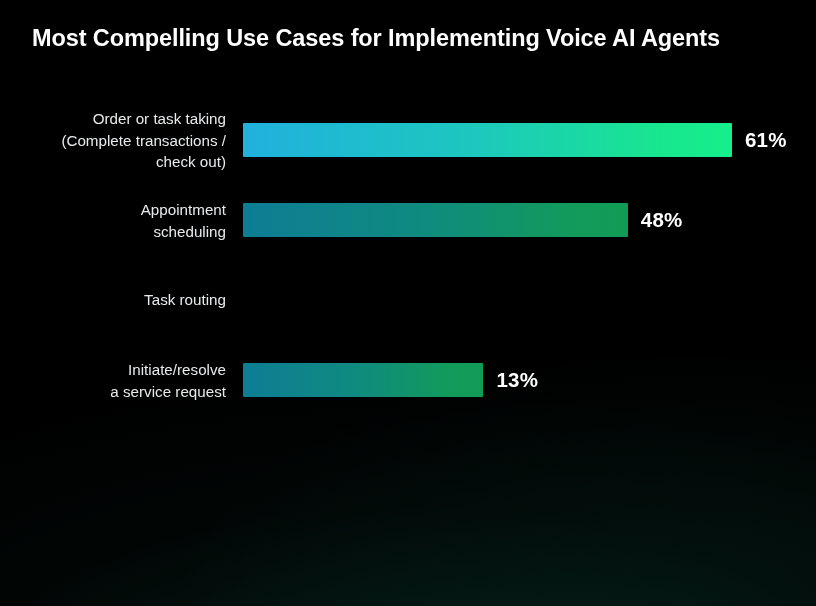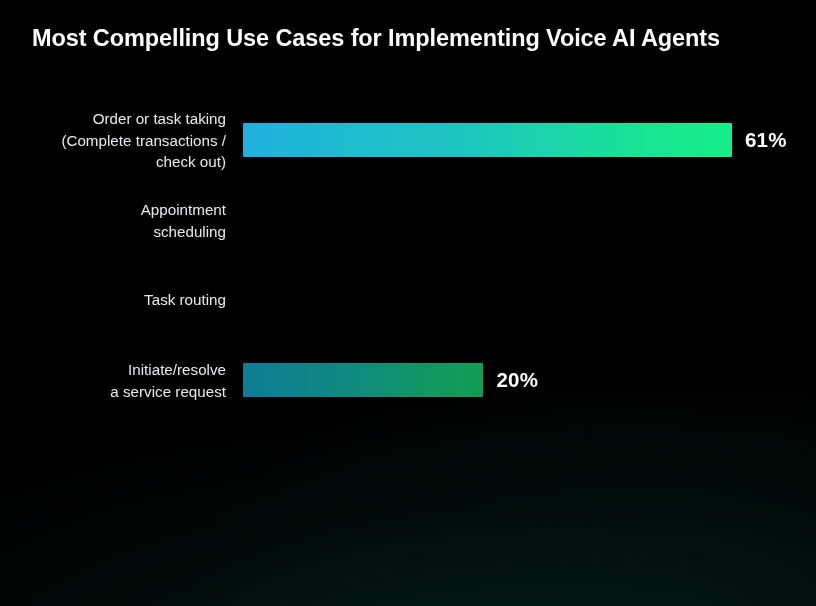--- a/index.html
+++ b/index.html
@@ -123,29 +123,33 @@
         <div class="bar bright" style="width: 489px;"></div>
         <div class="bar-value" style="left: 502px;">61%</div>
       </div>
     </div>
 
 
 
     <div class="row">
       <div class="cat-label">Appointment
 scheduling</div>
+      <div class="bar-track">
+        <div class="bar dim" style="width: 384.787px;"></div>
+        <div class="bar-value" style="left: 397.787px;">48%</div>
+      </div>
     </div>
 
     <div class="row">
       <div class="cat-label">Task routing</div>
     </div>
 
     <div class="row">
       <div class="cat-label">Initiate/resolve
 a service request</div>
       <div class="bar-track">
         <div class="bar dim" style="width: 240.492px;"></div>
-        <div class="bar-value" style="left: 253.492px;">20%</div>
+        <div class="bar-value" style="left: 253.492px;">13%</div>
       </div>
     </div>
 
   </div>
 </div>
 
 </body></html>

